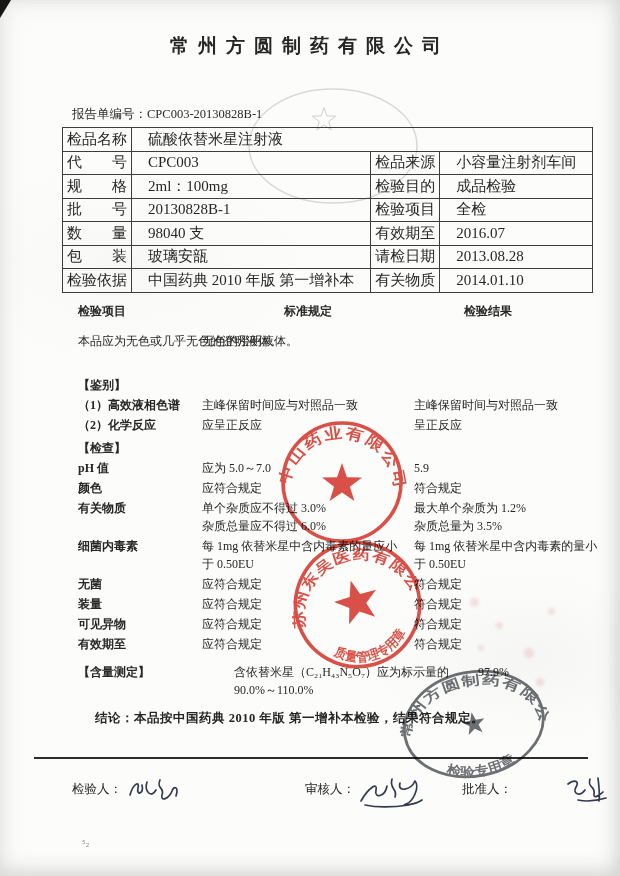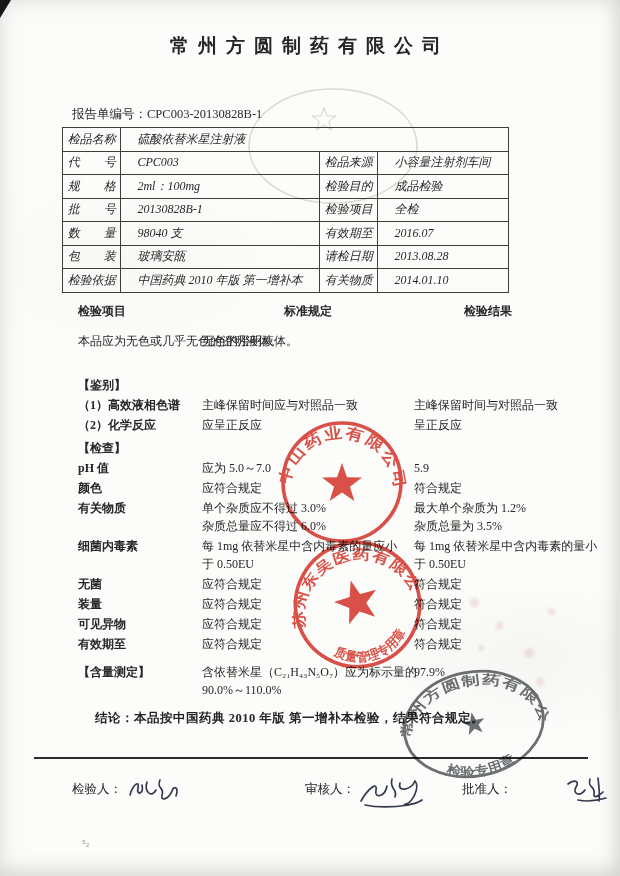--- a/index.html
+++ b/index.html
@@ -16,38 +16,38 @@
   .corner-wedge{position:absolute;left:0;top:0;width:11px;height:18px;background:#161616;
     clip-path:polygon(0 0,100% 0,0 100%);}
   .company-title{position:absolute;top:33px;left:0;width:100%;text-align:center;
     font-size:19px;font-weight:700;letter-spacing:9px;color:#262626;}
   .doc-title{position:absolute;top:73px;left:0;width:100%;text-align:center;
     font-size:21px;font-weight:700;letter-spacing:7px;color:#202020;}
   .report-no{position:absolute;top:106px;left:72px;font-size:12.5px;color:#2b2b2b;}
   .report-no b{font-weight:400;}
 
   table.info{position:absolute;left:62px;top:127px;width:447px;border-collapse:collapse;
-    font-size:12px;color:#262626;font-style:italic;}
+    font-size:15px;color:#262626;}
   table.info td{border:1.6px solid #3d3d3b;height:22.5px;padding:0 16px;white-space:nowrap;}
   table.info td.lb{width:76px;text-align:center;padding:0 4px;}
   table.info td.lb2{width:71px;text-align:center;padding:0 4px;}
   table.info td.v1{width:180px;}
   table.info td.v2{width:126px;}
 
   .items{position:absolute;left:0;top:302px;width:620px;font-size:12px;line-height:18px;color:#262626;}
   .irow{display:grid;grid-template-columns:124px 212px auto;padding-left:78px;margin-bottom:2px;}
   .irow .c-item{font-weight:600;white-space:nowrap;}
   .irow .c-std,.irow .c-res{white-space:nowrap;}
   .irow.hdr{margin-bottom:12px;}
   .irow.hdr .c-item{font-weight:600;}
   .irow.hdr .c-std{text-align:center;font-weight:600;}
   .irow.hdr .c-res{text-align:center;font-weight:600;padding-right:58px;}
   .irow.gap-lg{margin-top:26px;}
   .irow.gap-md{margin-top:5px;}
-  .irow.gap-sec{margin-top:10px;}
+  .irow.gap-sec{margin-top:10px;gap:32px;}
 
   .conclusion{position:absolute;left:95px;top:710px;font-size:12.5px;font-weight:600;color:#242424;letter-spacing:.5px;}
   .rule{position:absolute;left:34px;top:757px;width:554px;height:2px;background:#2c2c2c;}
   .sign-row{position:absolute;left:0;top:775px;width:620px;height:46px;font-size:12.5px;color:#262626;}
   .sig{position:absolute;display:flex;align-items:flex-start;}
   .sig .lab{white-space:nowrap;padding-top:6px;}
   .sig svg{margin-left:4px;}
   .sig-ink{stroke:#343a4e;stroke-width:1.7;fill:none;stroke-linecap:round;stroke-linejoin:round;}
 
   .stamp{position:absolute;mix-blend-mode:multiply;}

